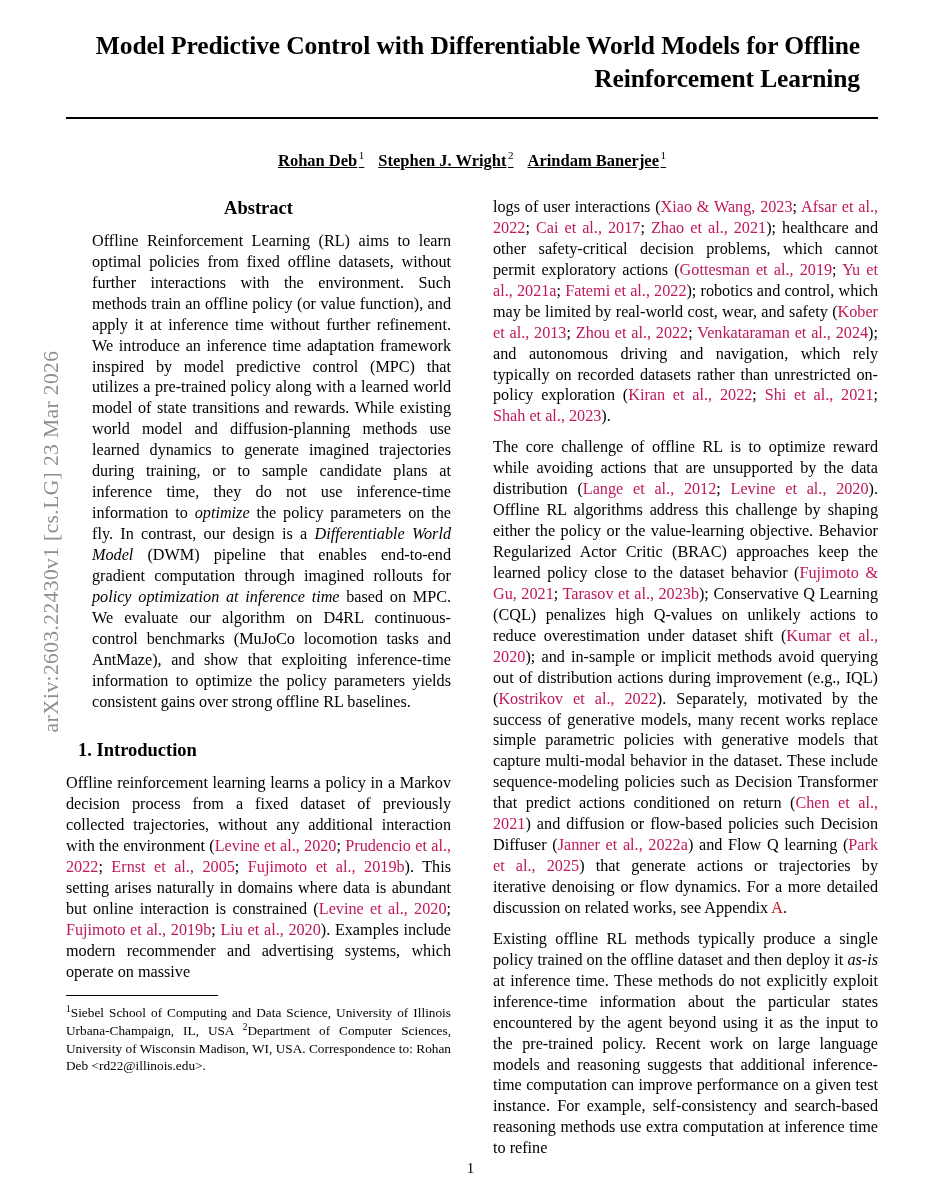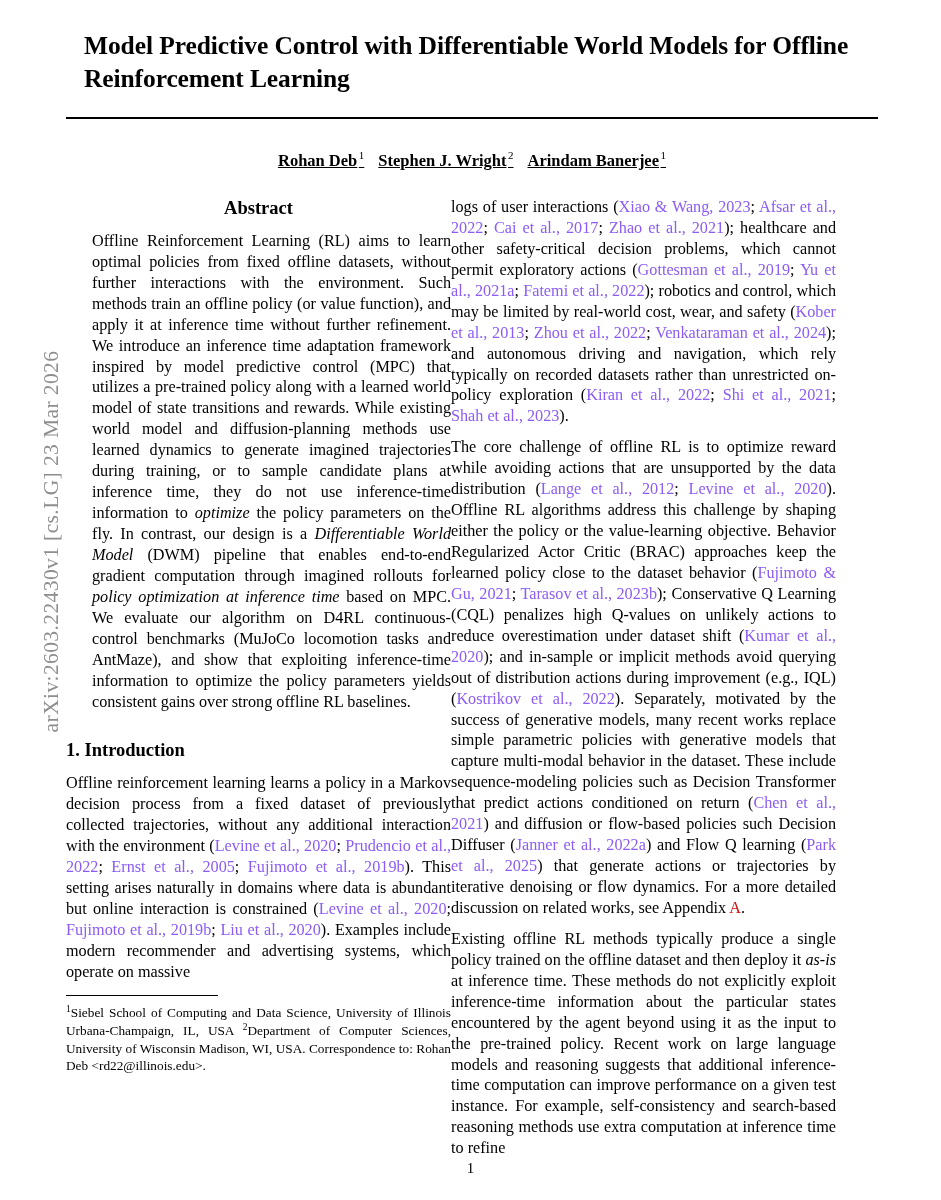--- a/index.html
+++ b/index.html
@@ -44,21 +44,21 @@
     position: absolute;
     left: 66px;
     top: 22px;
     width: 812px;
   }
 
   
   #title {
     font-size: 25.5px;
     font-weight: bold;
-    text-align: left;
+    text-align: right;
     line-height: 1.28;
     letter-spacing: -0.1px;
     margin: 8px 18px 0 18px;
   }
 
   #title-rule {
     margin: 22px 0 0 0;
     border: 0;
     border-top: 2.2px solid #000;
     width: 100%;
@@ -77,20 +77,21 @@
     font-size: 11px;
     vertical-align: super;
     padding-left: 1.5px;
   }
   #authors .gap { display: inline-block; width: 14px; }
 
   
   #columns {
     margin-top: 26px;
     display: flex;
+    gap: 42px;
     align-items: flex-start;
   }
   .column {
     width: 385px;
     font-size: 16.2px;
     line-height: 1.295;
     text-align: justify;
     text-justify: inter-word;
     hyphens: manual;
   }
@@ -104,28 +105,28 @@
 
   .abstract-body {
     margin: 0 0 16px 26px;
     width: 359px;
     text-align: justify;
   }
 
   .section-heading {
     font-weight: bold;
     font-size: 18.5px;
-    margin: 26px 0 10px 0;
+    margin: 26px 0 10px 12px;
     text-align: left;
   }
 
   p.para { margin: 0 0 9.5px 0; }
   p.para.tight { margin-bottom: 0; }
 
-  .cite { color: #8b5cf6; }
+  .cite { color: #be185d; }
   .ref-red { color: #cc1111; }
   i { font-style: italic; }
 
   
   #footnote-rule {
     margin: 12px 0 7px 0;
     border: 0;
     border-top: 1px solid #000;
     width: 152px;
   }

